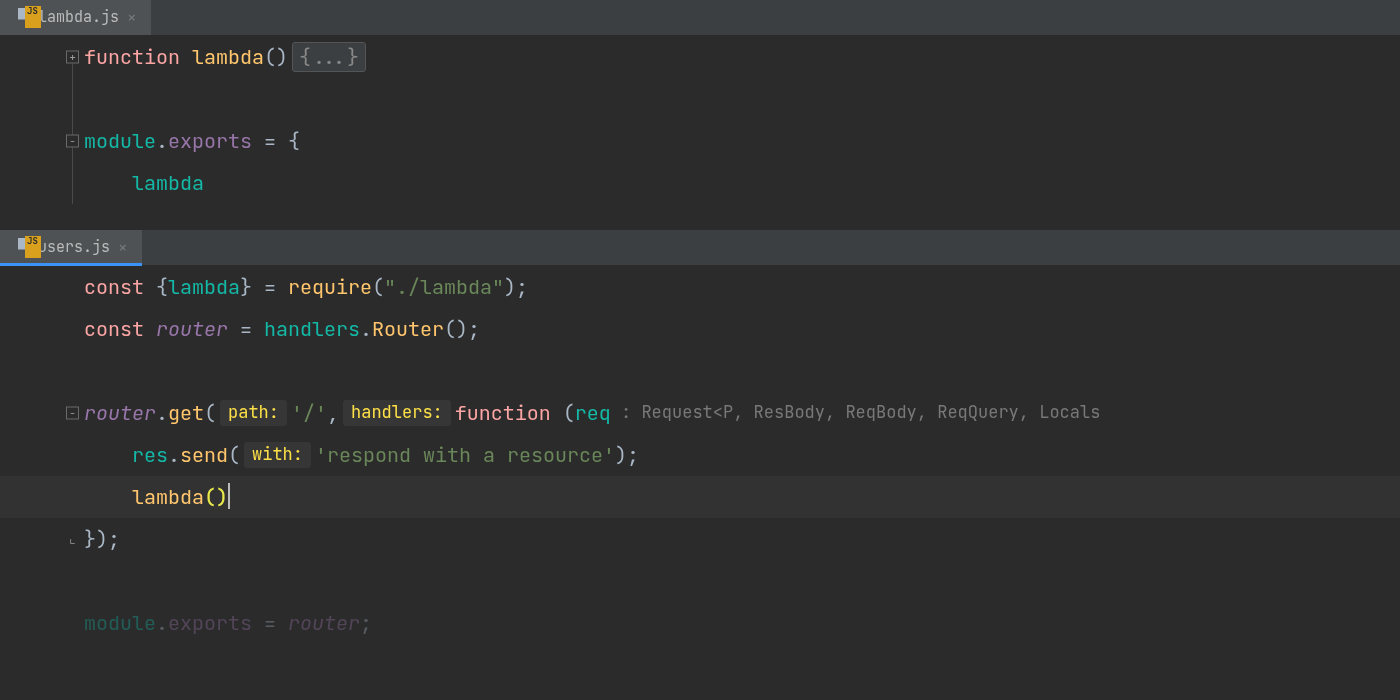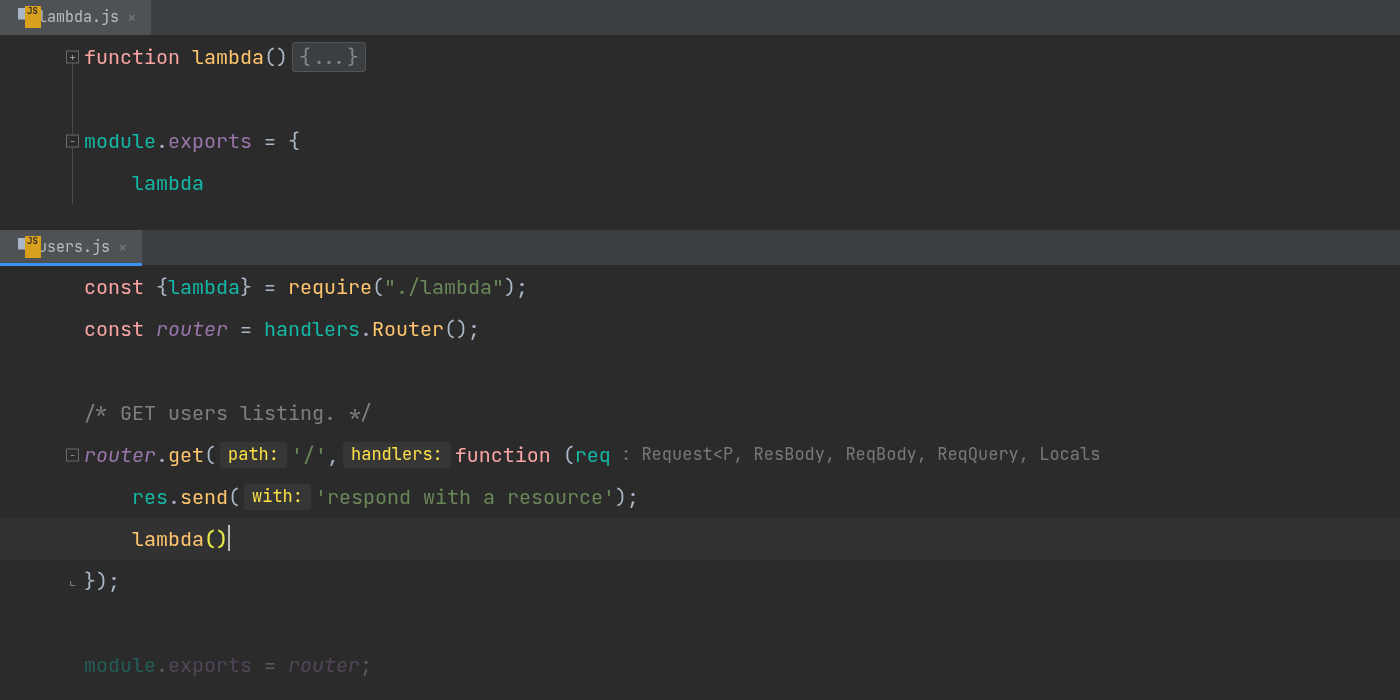--- a/index.html
+++ b/index.html
@@ -210,23 +210,20 @@
     <div class="line">
       <span class="kw">const </span><span class="punc">{</span><span class="id">lambda</span><span class="punc">}</span><span class="punc"> = </span><span class="fn">require</span><span class="punc">(</span><span class="str">"./lambda"</span><span class="punc">);</span>
     </div>
 
     <div class="line">
       <span class="kw">const </span><span class="prop it">router</span><span class="punc"> = </span><span class="id">handlers</span><span class="punc">.</span><span class="fn">Router</span><span class="punc">();</span>
     </div>
 
     <div class="line"></div>
 
-    <div class="line">
-      <span class="cmnt">/* GET users listing. */</span>
-    </div>
 
     <div class="line">
       <span class="fold-marker">−</span>
       <span class="prop it">router</span><span class="punc">.</span><span class="fn">get</span><span class="punc">(</span><span class="hintbox"><span>path:</span></span><span class="str">'/'</span><span class="punc">,</span><span class="hintbox"><span>handlers:</span></span> <span class="kw">function </span><span class="punc">(</span><span class="id">req</span><span class="hint"> : Request&lt;P, ResBody, ReqBody, ReqQuery, Locals</span>
     </div>
 
     <div class="line">
       <span>    </span><span class="id">res</span><span class="punc">.</span><span class="fn">send</span><span class="punc">(</span><span class="hintbox"><span>with:</span></span><span class="str">'respond with a resource'</span><span class="punc">);</span>
     </div>
 

